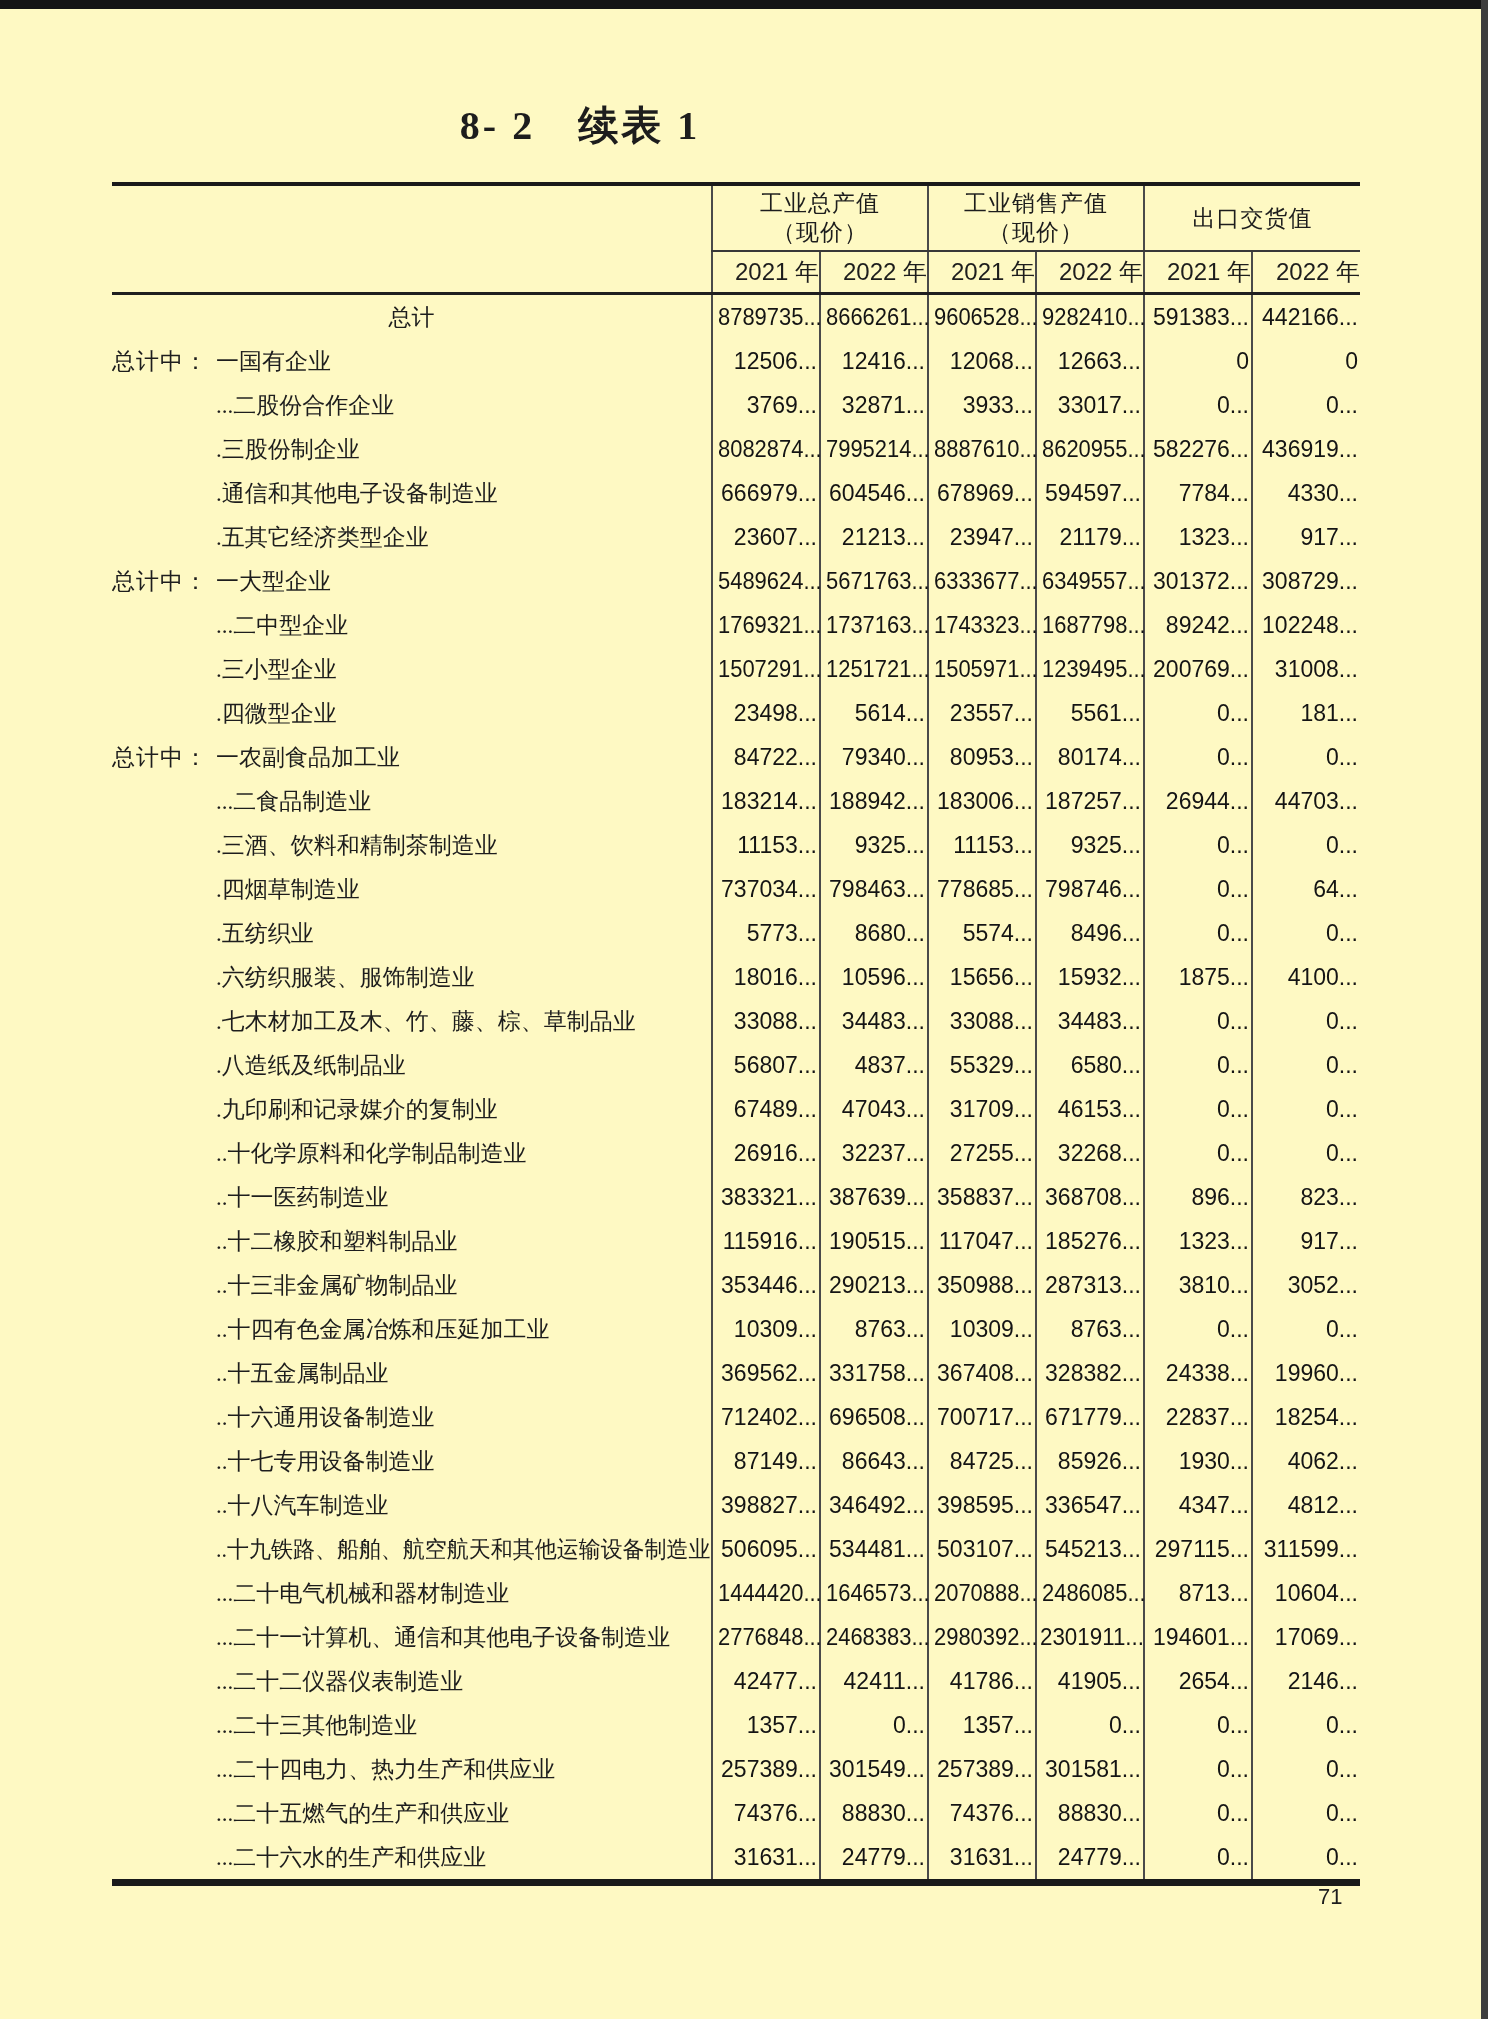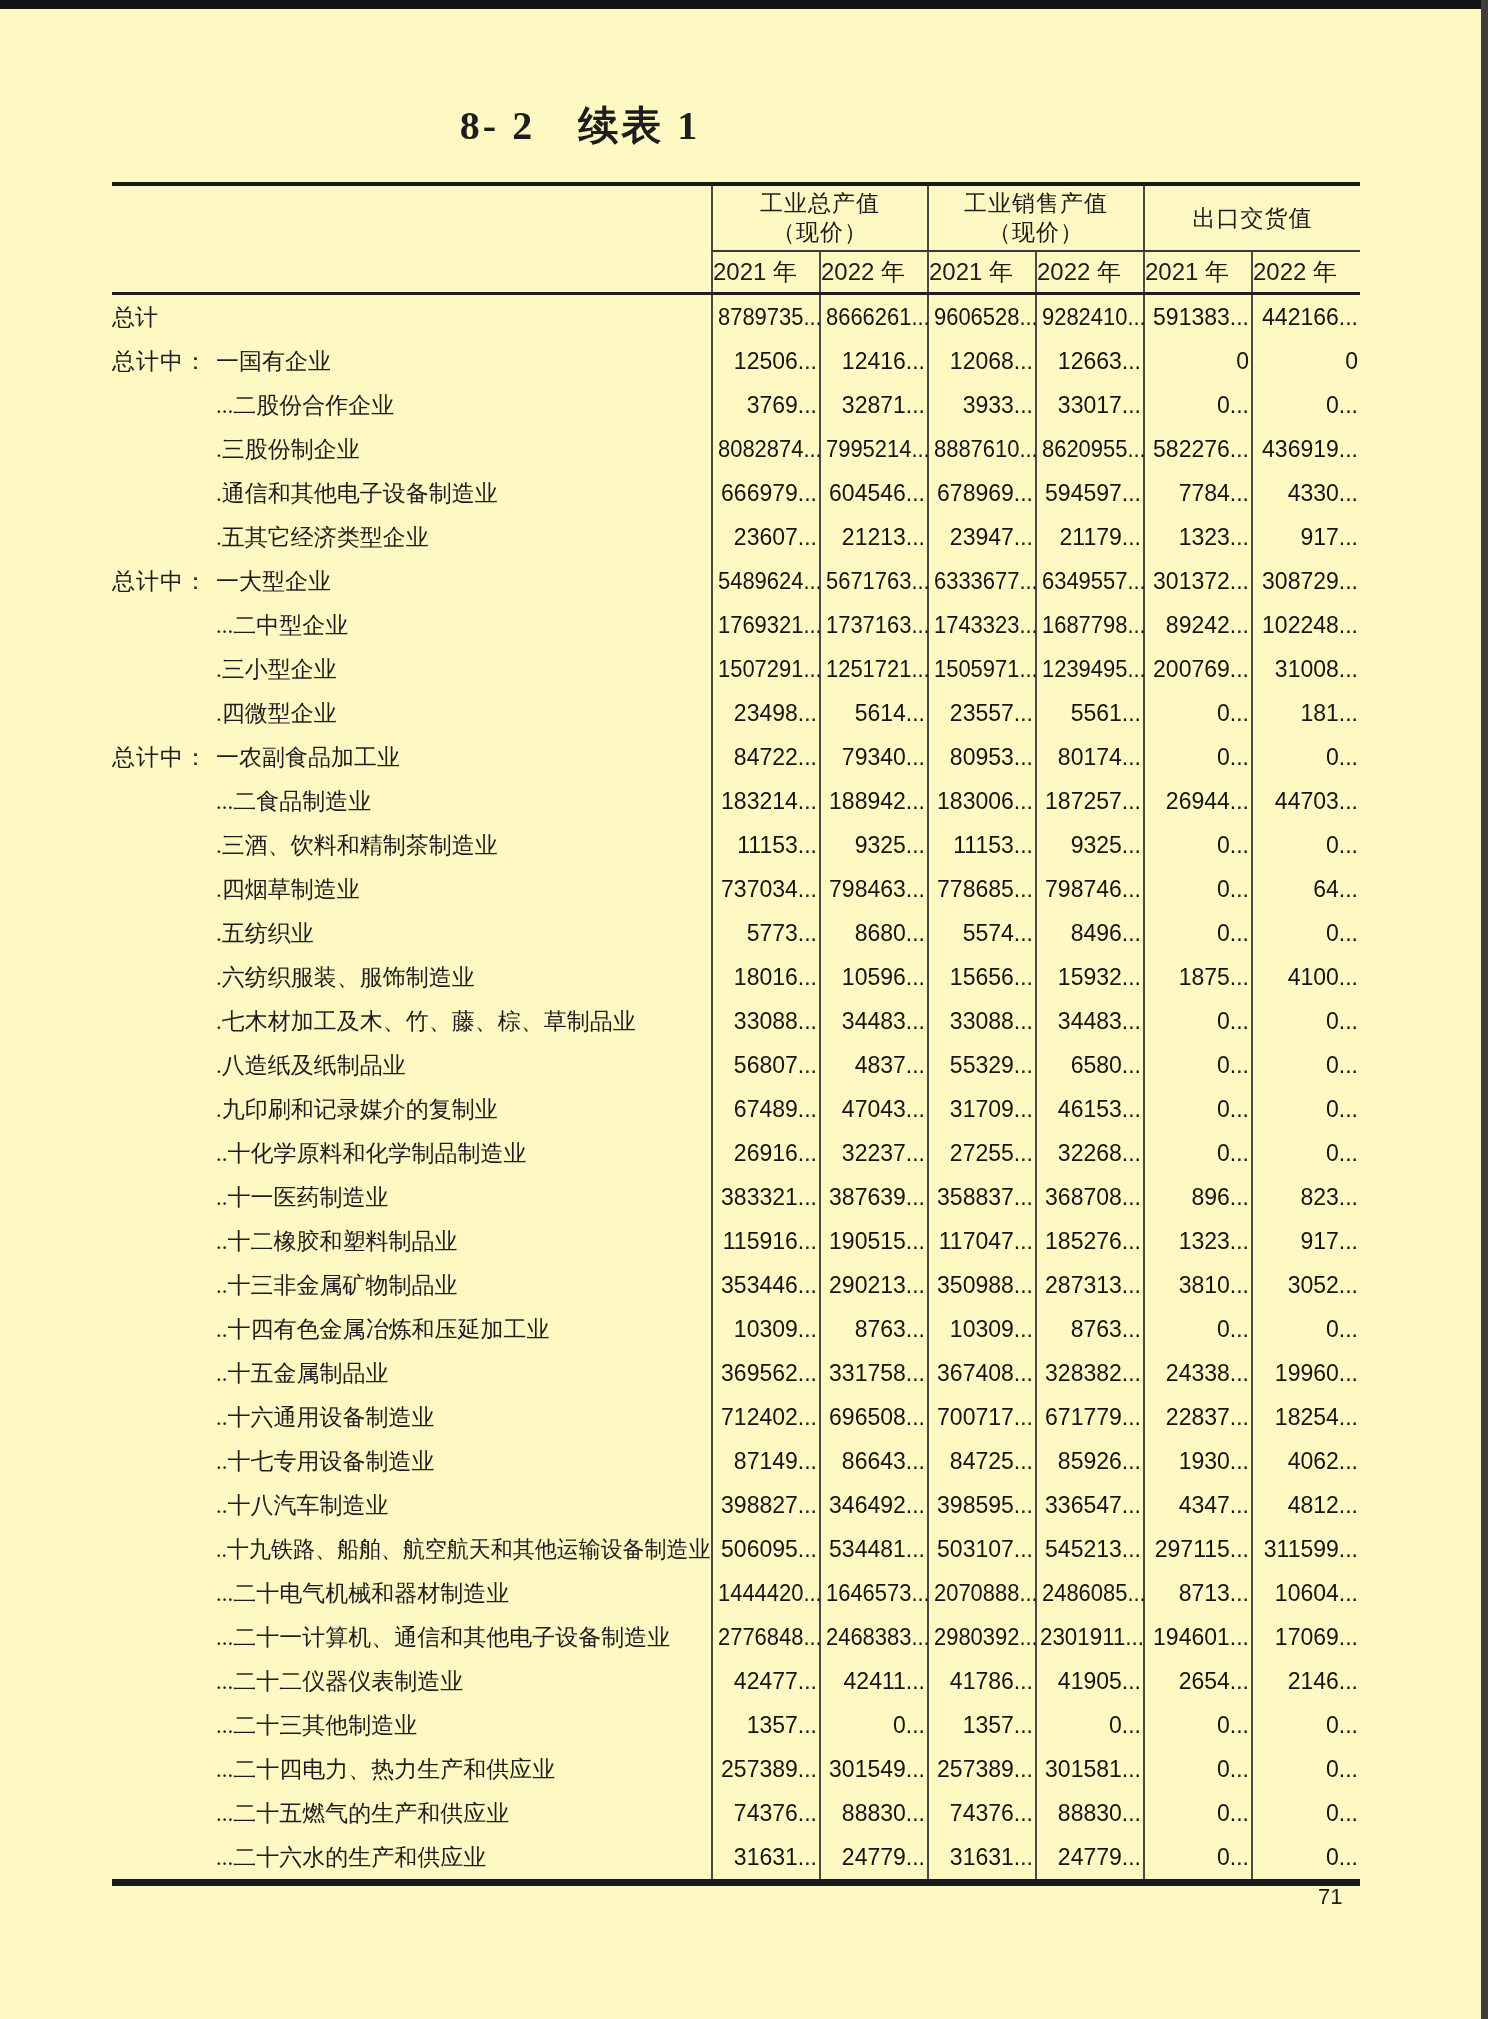--- a/index.html
+++ b/index.html
@@ -16,25 +16,25 @@
   .stat-table col.c-label{width:600px;}
   .stat-table col.c-num{width:108px;}
   .stat-table th{font-weight:400;padding:0;}
   .group-row th{height:64px;}
   .year-row th{height:40px;}
   .label-head{border-bottom:3px solid #1f1f1f;}
   .group-cell{border-left:2px solid #4a4a4a;border-bottom:2px solid #383838;
               font-size:23px;text-align:center;vertical-align:middle;}
   .group-cell .gl1,.group-cell .gl2{line-height:29px;letter-spacing:1px;}
   .year-cell{border-left:2px solid #4a4a4a;border-bottom:3px solid #1f1f1f;
-             font-size:24px;text-align:left;font-family:"Liberation Sans","DejaVu Sans",sans-serif;margin-top:7px;}
+             font-size:24px;text-align:right;font-family:"Liberation Sans","DejaVu Sans",sans-serif;margin-top:7px;}
   .data-row td{height:44px;vertical-align:middle;}
   .label-cell{padding:0;font-size:23px;white-space:nowrap;overflow:hidden;}
   .row-prefix{display:inline-block;width:104px;letter-spacing:1px;}
-  .label-cell.center{}
+  .label-cell.center{text-align:center;}
   .row-label{display:inline-block;white-space:nowrap;}
   .num-cell{border-left:2px solid #4a4a4a;text-align:right;padding:0 2px 0 0;
             font-family:"Liberation Sans","DejaVu Sans",sans-serif;font-size:23px;color:#141414;}
   .num{display:inline-block;white-space:nowrap;}
   .pageno{position:absolute;left:1318px;top:1884px;font-size:22px;
           font-family:"Liberation Sans","DejaVu Sans",sans-serif;}
 </style>
 </head>
 <body>
 

